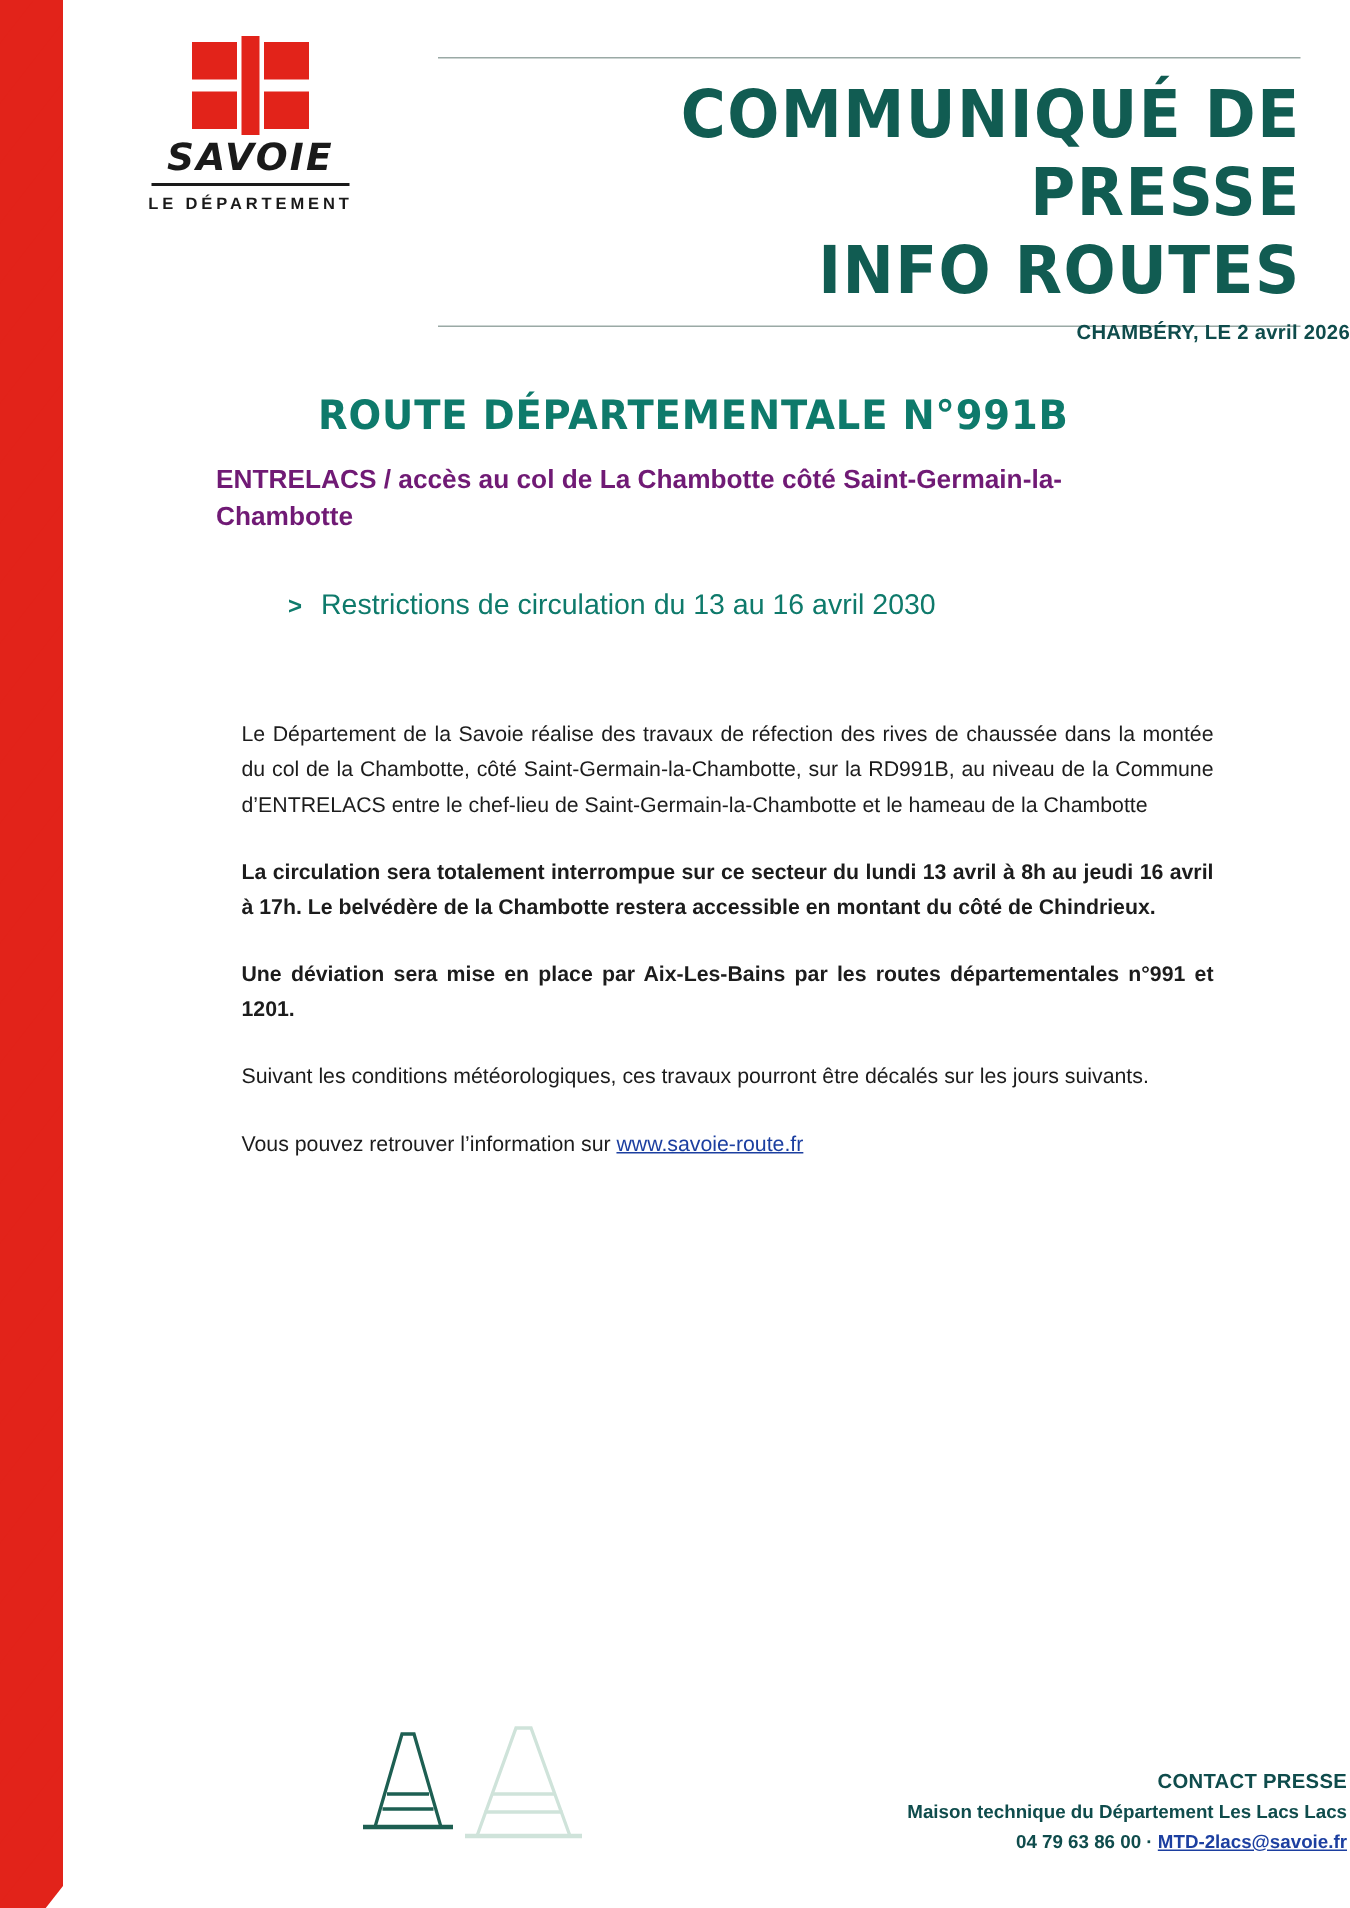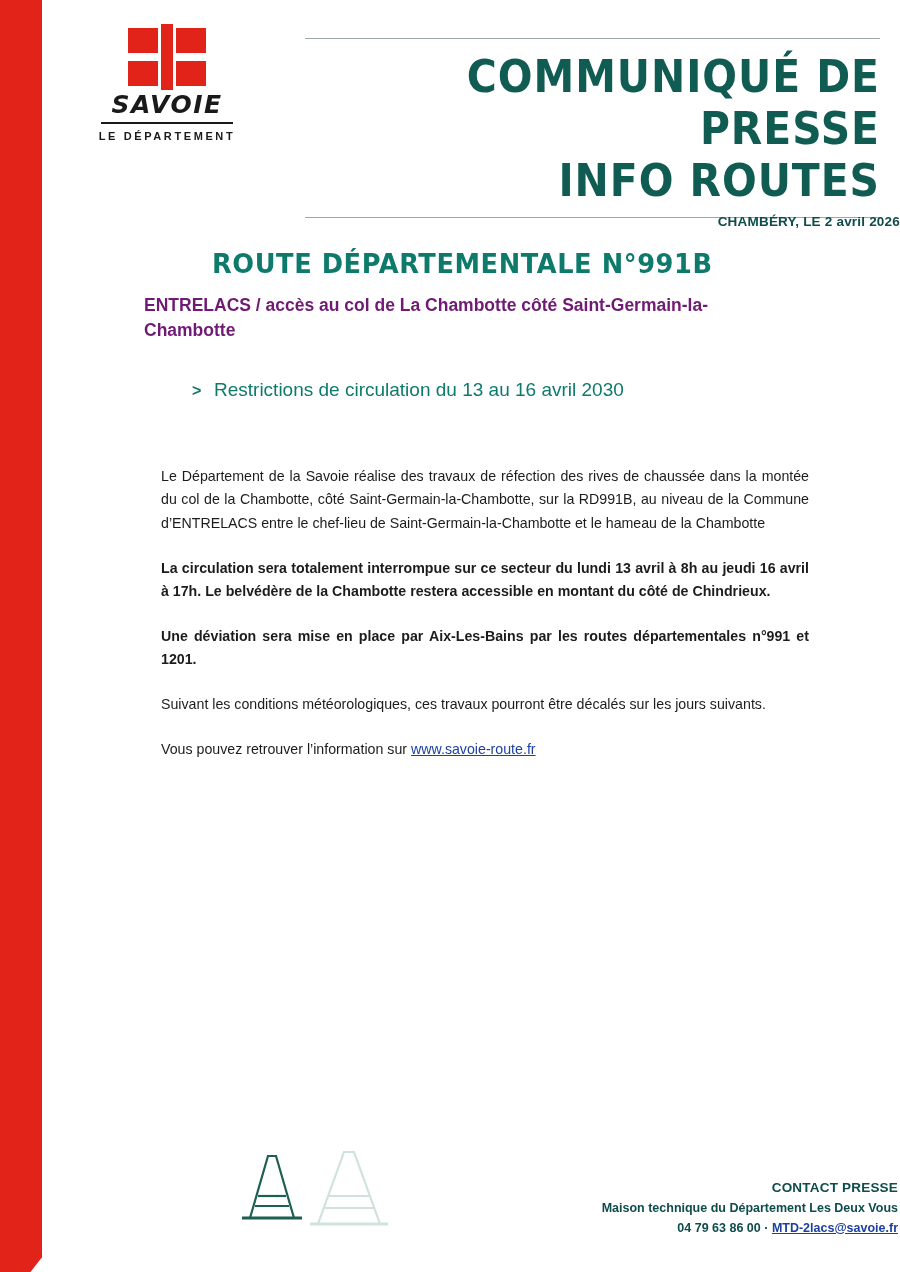--- a/index.html
+++ b/index.html
@@ -100,21 +100,21 @@
   .logo-dept {
     font-family: "Liberation Sans", sans-serif;
     font-size: 11px;
     font-weight: bold;
     letter-spacing: 2.6px;
     color: #1a1a1a;
   }
 
   .title-block {
     position: absolute;
-    left: 263px;
+    left: 250px;
     top: 38px;
     width: 575px;
     text-align: right;
   }
   .title-rule {
     height: 1px;
     background: #9aa9a5;
     width: 100%;
   }
   .title-rule.bottom { margin-top: 10px; }
@@ -138,21 +138,21 @@
     font-size: 13.5px;
     font-weight: bold;
     color: #0f4c4c;
     letter-spacing: 0.2px;
   }
 
   
   .body-wrap {
     position: absolute;
     left: 0;
-    top: 248px;
+    top: 262px;
     width: 858px;
   }
   .road-title {
     margin-left: 170px;
     font-family: "DejaVu Sans", sans-serif;
     font-weight: bold;
     font-size: 27px;
     color: #0e7a6b;
     letter-spacing: 0.6px;
     transform: scaleX(0.95);
@@ -349,21 +349,21 @@
           <path d="M96 78 L122 6 L132 6 L158 78 Z" fill="#ffffff"></path>
           <path d="M106 50 L148 50"></path>
           <path d="M101 62 L153 62"></path>
           <path d="M88 78 L166 78" stroke-width="3"></path>
         </g>
       </svg>
     </div>
 
     <div class="contact">
       <div class="c-title">CONTACT PRESSE</div>
-      <div class="c-line">Maison technique du Département Les Deux Vous</div>
+      <div class="c-line">Maison technique du Département Les Lacs Lacs</div>
       <div class="c-line">
         <span>04 79 63 86 00</span>
         <span class="sep-dot">·</span>
         <a class="c-mail" href="#">MTD-2lacs@savoie.fr</a>
       </div>
     </div>
   </div>
 
 </div>
 

